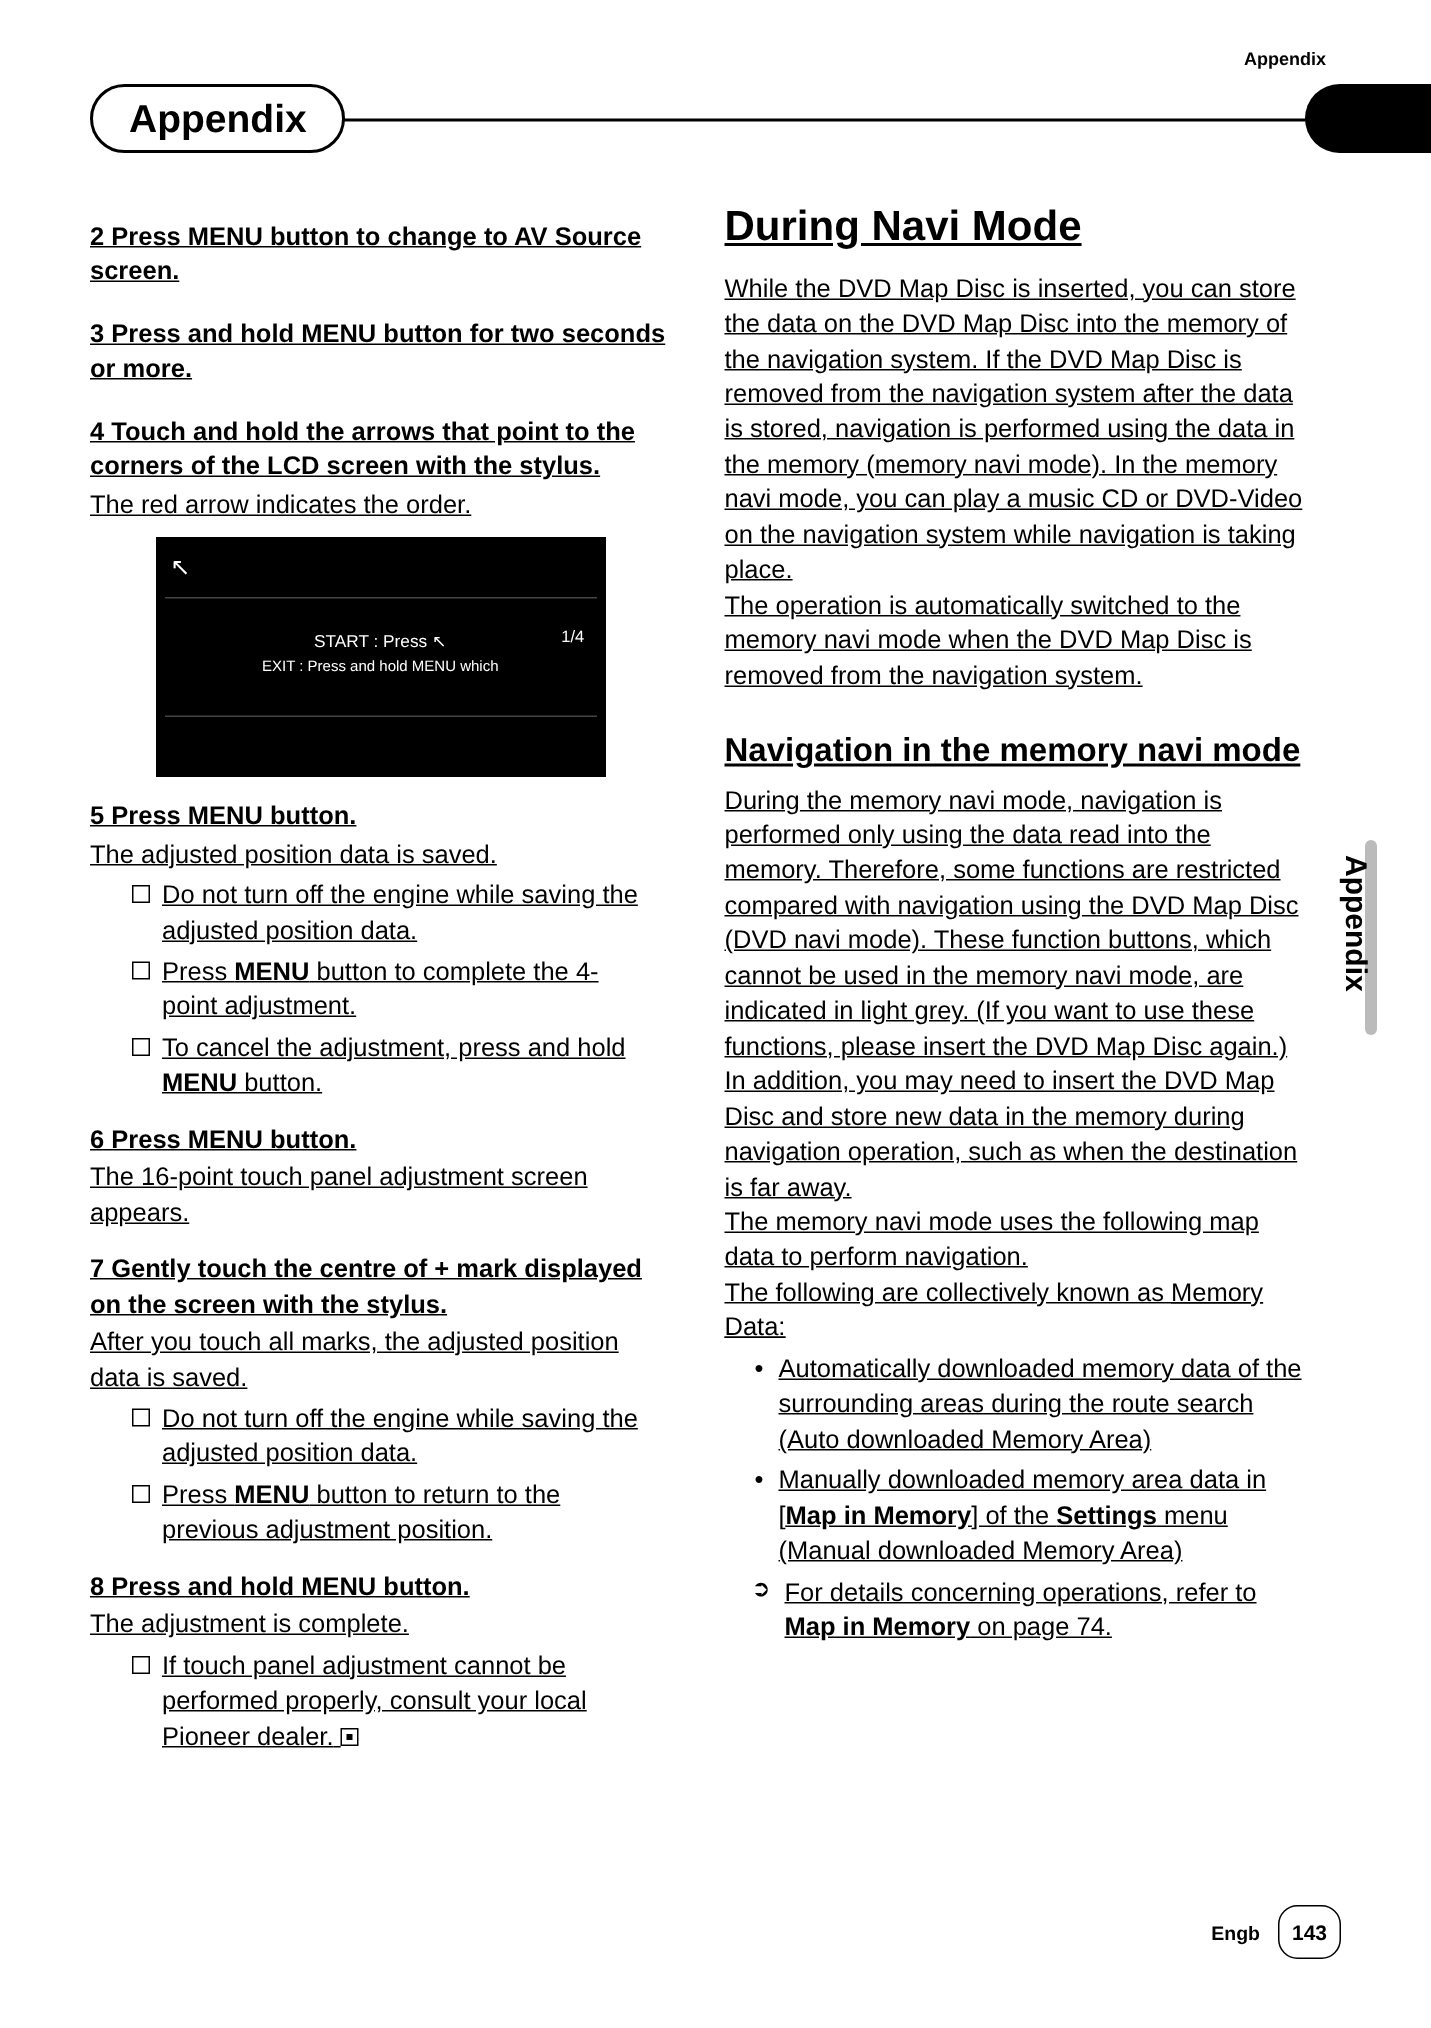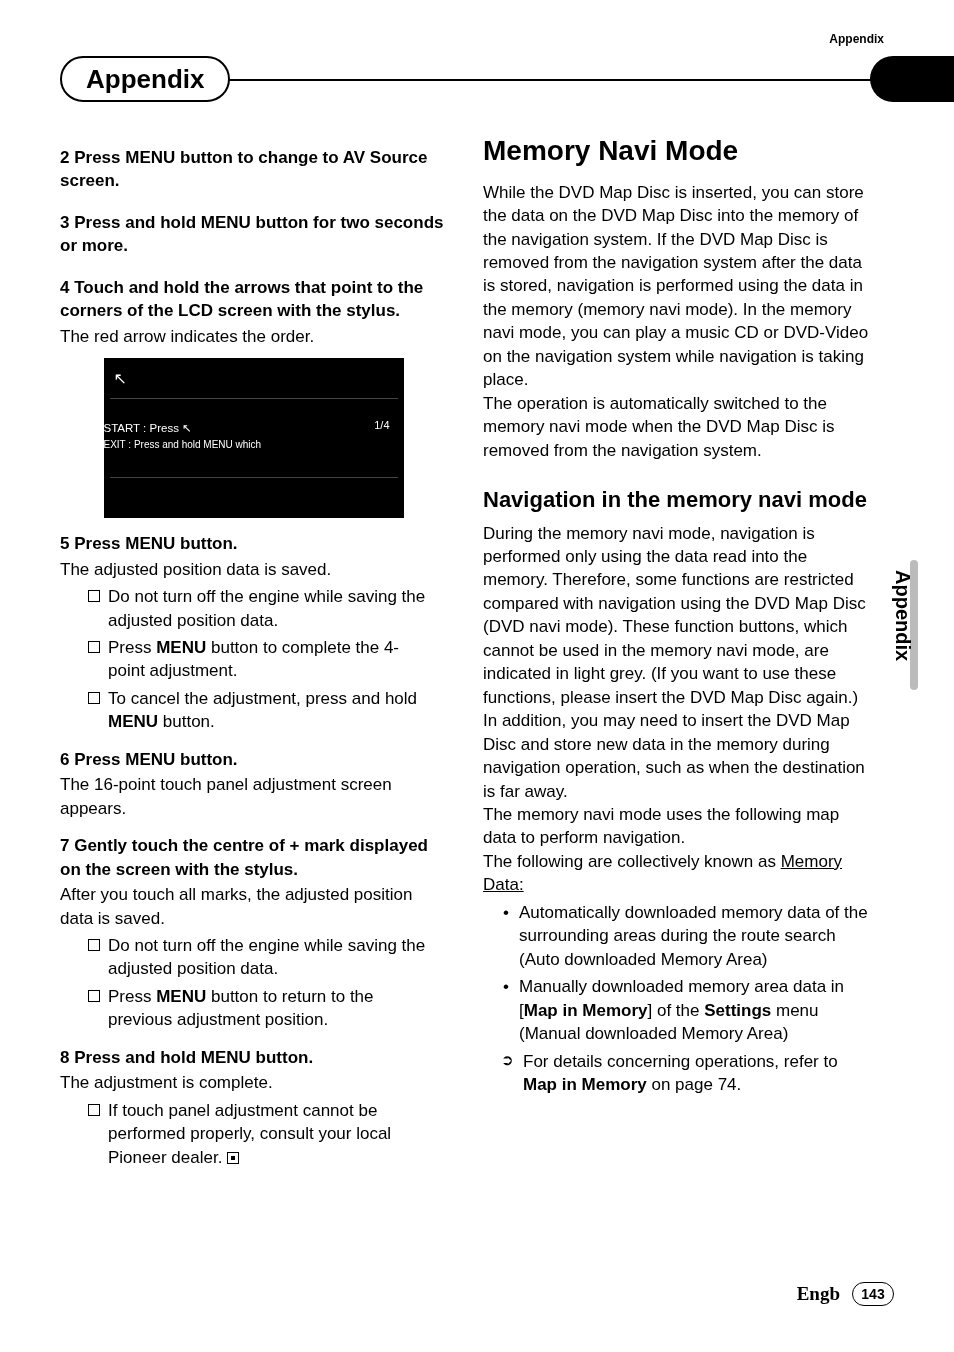--- a/index.html
+++ b/index.html
@@ -4,55 +4,55 @@
 <style>
   * { box-sizing: border-box; margin: 0; padding: 0; }
   html, body { width: 954px; height: 1352px; background: #fff; }
   body { font-family: Arial, Helvetica, sans-serif; color: #000; position: relative; }
 
   .page { position: relative; width: 954px; height: 1352px; padding: 56px 60px 20px 60px; }
 
   .top-label { position: absolute; top: 32px; right: 70px; font-size: 12px; font-weight: bold; }
 
   .columns { display:flex; gap:36px; margin-top: 24px;}
-  .col { flex:1; font-size:17px; line-height:1.38; }
+  .col { flex:1; font-size:17px; line-height:1.38;text-decoration:underline; }
 
   .step-head { font-weight:bold; margin-top:14px; }
   .step-body { margin-top:2px; }
 
   .sublist { margin: 4px 12px 8px 28px; }
   .sublist li { list-style:none; position:relative; padding-left:20px; margin-bottom:4px;}
   .square-bullet::before { content:""; position:absolute; left:0; top:5px; width:10px; height:10px; border:1.5px solid #000; }
   .dot-bullet { list-style:none; position:relative; padding-left:18px; margin-bottom:4px;}
   .dot-bullet::before { content:"•"; position:absolute; left:2px; top:0; }
   .arrow-bullet { list-style:none; position:relative; padding-left:22px; margin-bottom:4px;}
   .arrow-bullet::before { content:"➲"; position:absolute; left:0; top:0; font-size:15px;}
   .ul-wrap { margin: 4px 0 8px 18px;}
 
   .end-square { display:inline-block; width:12px; height:12px; border:1.5px solid #000; position:relative; vertical-align:middle;}
   .end-square::after { content:""; position:absolute; left:3px; top:3px; width:4px; height:4px; background:#000;}
 
   .screen { margin:10px auto 14px auto; width: 300px; height:160px; background:#000; position:relative; font-family: Arial, sans-serif;}
   .screen .arrow-tl { position:absolute; left:10px; top:10px; color:#fff; font-size:16px;}
-  .screen .center { position:absolute; left:0; right:0; top:62px; text-align:left; color:#fff; font-size:11.5px; line-height:1.5;}
+  .screen .center { position:absolute; left:0; right:0; top:62px; text-align:center; color:#fff; font-size:11.5px; line-height:1.5;}
   .screen .line1 { display:block; }
   .screen .line2 { display:block; font-size:10px;}
   .screen .count { position:absolute; right:14px; top:60px; color:#fff; font-size:11px;margin-left:16px;}
   .screen .border { position:absolute; left:6px; right:6px; top:40px; bottom:40px; border-top:1px solid #444; border-bottom:1px solid #444;}
 
   .h1-right { font-size:28px; font-weight:900; margin-bottom:10px; }
   .h2-right { font-size:22px; font-weight:900; margin-top:24px; margin-bottom:8px; line-height:1.25;}
   .underline { text-decoration: underline; }
 
   .side-tab { position:absolute; right:40px; top:570px; writing-mode:vertical-rl; font-weight:900; font-size:20px; transform: rotate(0deg);}
   .side-bar { position:absolute; right:36px; top:560px; width:8px; height:130px; background:#bbb; border-radius:4px;}
 
   .footer { position:absolute; bottom:46px; right:60px; display:flex; align-items:center; gap:12px; font-size:14px;}
-  .page-oval { display:inline-flex; align-items:center; justify-content:center; width:42px; height:24px; border:1.6px solid #000; border-radius:13px; font-weight:bold; font-size:14px;}
-  .engb { font-weight:bold; font-size:19px;font-family:Liberation Serif, serif;}
+  .page-oval { display:inline-flex; align-items:center; justify-content:center; width:42px; height:36px; border:1.6px solid #000; border-radius:13px; font-weight:bold; font-size:14px;}
+  .engb { font-weight:bold; font-size:13px;}
 
   b, strong { font-weight:bold; }
 
   .tab-header { position: relative; height: 46px; margin-bottom: 30px; }
   .tab-header .oval { position:absolute; left:0; top:0; height:46px; padding:0 24px; border:2.2px solid #000; border-radius:23px; display:inline-flex; align-items:center; background:#fff; z-index:2;}
   .tab-header .oval span { font-size:26px; font-weight:900; }
   .tab-header .rule { position:absolute; left:90px; right:-20px; top:50%; height:2.2px; background:#000; z-index:1;}
   .right-black { position:absolute; right:0; top:56px; width:84px; height:46px; background:#000; border-radius:23px 0 0 23px;}
 </style>
 </head>
@@ -112,21 +112,21 @@
 
       <div class="step-head">8   Press and hold MENU button.</div>
       <div class="step-body">The adjustment is complete.</div>
       <ul class="sublist">
         <li class="square-bullet"><span>If touch panel adjustment cannot be performed properly, consult your local Pioneer dealer.</span> <span class="end-square"></span></li>
       </ul>
 
     </div>
 
     <div class="col" style="padding-right:24px;">
-      <div class="h1-right">Memory Navi Mode</div>
+      <div class="h1-right">During Navi Mode</div>
       <div>While the DVD Map Disc is inserted, you can store the data on the DVD Map Disc into the memory of the navigation system. If the DVD Map Disc is removed from the navigation system after the data is stored, navigation is performed using the data in the memory (memory navi mode). In the memory navi mode, you can play a music CD or DVD-Video on the navigation system while navigation is taking place.</div>
       <div style="margin-top:0;">The operation is automatically switched to the memory navi mode when the DVD Map Disc is removed from the navigation system.</div>
 
       <div class="h2-right">Navigation in the memory navi mode</div>
       <div>During the memory navi mode, navigation is performed only using the data read into the memory. Therefore, some functions are restricted compared with navigation using the DVD Map Disc (DVD navi mode). These function buttons, which cannot be used in the memory navi mode, are indicated in light grey. (If you want to use these functions, please insert the DVD Map Disc again.) In addition, you may need to insert the DVD Map Disc and store new data in the memory during navigation operation, such as when the destination is far away.</div>
       <div>The memory navi mode uses the following map data to perform navigation.</div>
       <div><span>The following are collectively known as </span><span class="underline">Memory Data:</span></div>
 
       <ul class="ul-wrap">
         <li class="dot-bullet">Automatically downloaded memory data of the surrounding areas during the route search (Auto downloaded Memory Area)</li>

